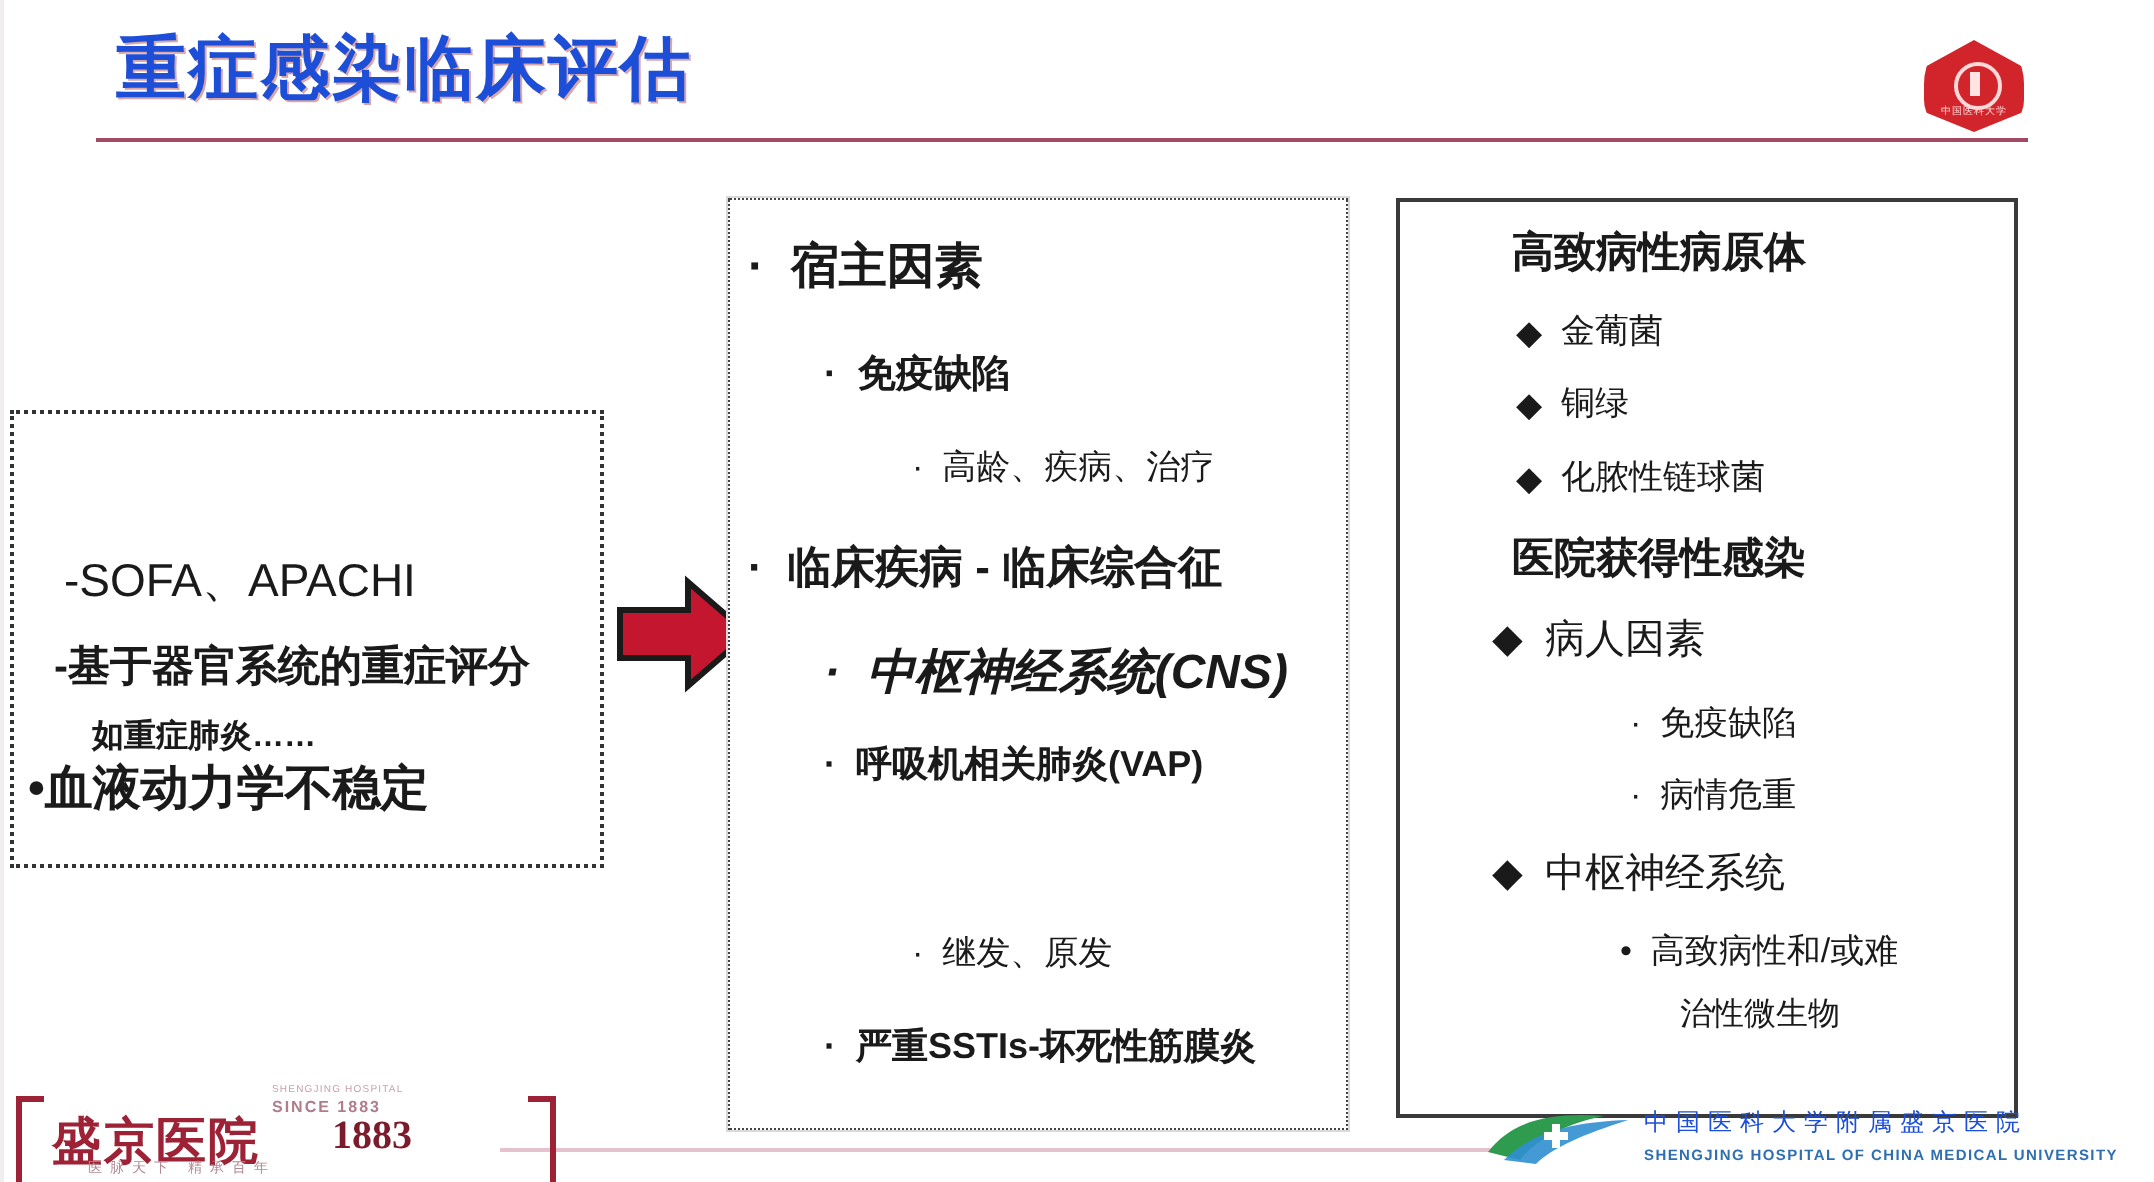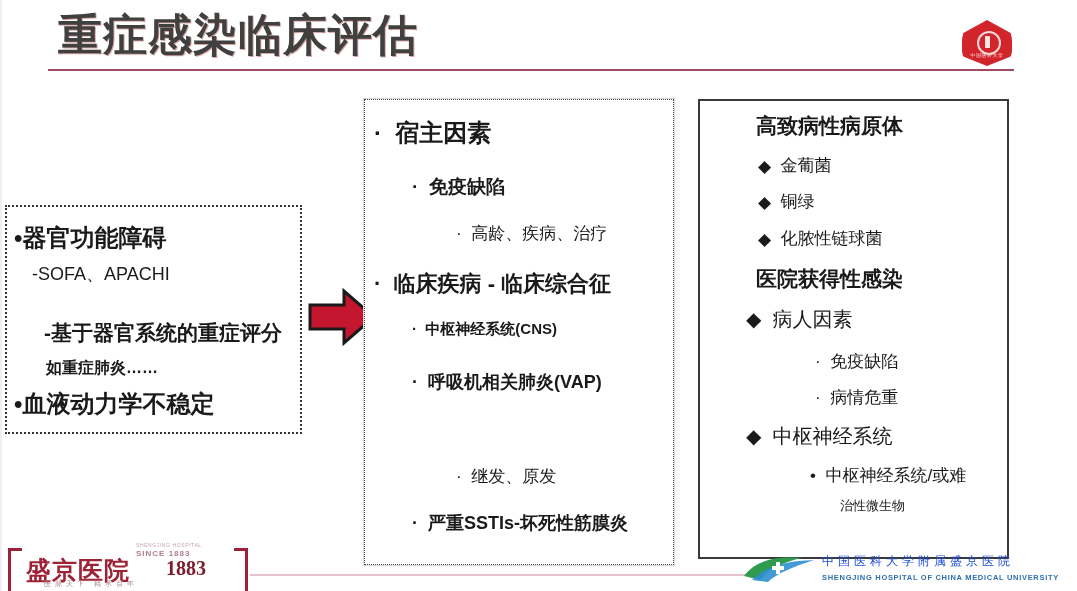--- a/index.html
+++ b/index.html
@@ -15,23 +15,23 @@
 
   
   .left-edge-rule{
     position:absolute;left:0;top:0;width:2px;height:591px;
     background:#f2eef0;
   }
 
   
   .slide-title{
     position:absolute;left:58px;top:9px;
-    font-size:44px;line-height:52px;
+    font-size:35px;line-height:52px;
     font-weight:bold;
-    color:#404040;
+    color:#1d4ed8;
     letter-spacing:1px;
     text-shadow:1px 1px 0 rgba(150,0,0,.35);
     white-space:nowrap;
   }
   .title-rule{
     position:absolute;left:48px;top:69px;
     width:966px;height:2px;
     background:#a24a64;
   }
 
@@ -80,58 +80,58 @@
   .arrow{
     position:absolute;left:308px;top:287px;width:68px;height:60px;
   }
   .arrow svg{display:block;}
 
   
   .ln{position:absolute;white-space:nowrap;color:#1a1a1a;}
 
   
   .l1{left:14px;top:222px;font-size:24px;font-weight:bold;}
-  .l2{left:32px;top:262px;font-size:18px;}
-  .l3{left:44px;top:319px;font-size:21px;font-weight:bold;}
+  .l2{left:32px;top:275px;font-size:23px;}
+  .l3{left:27px;top:319px;font-size:21px;font-weight:bold;}
   .l4{left:46px;top:358px;font-size:16px;font-weight:bold;}
-  .l5{left:14px;top:388px;font-size:24px;font-weight:bold;}
+  .l5{left:14px;top:378px;font-size:24px;font-weight:bold;}
 
   
   .m-h1{left:374px;top:117px;font-size:24px;font-weight:bold;}
   .m-a1{left:412px;top:174px;font-size:19px;font-weight:bold;}
   .m-a2{left:456px;top:222px;font-size:17px;}
   .m-h2{left:374px;top:269px;font-size:22px;font-weight:bold;}
-  .m-b1{left:412px;top:320px;font-size:15px;font-weight:bold;}
+  .m-b1{left:412px;top:320px;font-size:24px;font-weight:bold;font-style:italic;}
   .m-b2{left:412px;top:370px;font-size:18px;font-weight:bold;}
   .m-b3{left:412px;top:420px;font-size:18px;font-weight:bold;}
   .m-b4{left:456px;top:465px;font-size:17px;}
   .m-b5{left:412px;top:511px;font-size:18px;font-weight:bold;}
 
   
   .r-h1{left:756px;top:112px;font-size:21px;font-weight:bold;}
   .r-a1{left:758px;top:154px;font-size:17px;}
   .r-a2{left:758px;top:190px;font-size:17px;}
   .r-a3{left:758px;top:227px;font-size:17px;}
   .r-h2{left:756px;top:265px;font-size:21px;font-weight:bold;}
   .r-b1{left:746px;top:306px;font-size:20px;}
   .r-b2{left:815px;top:350px;font-size:17px;}
   .r-b3{left:815px;top:386px;font-size:17px;}
   .r-b4{left:746px;top:423px;font-size:20px;}
   .r-b5{left:810px;top:464px;font-size:17px;}
-  .r-b6{left:840px;top:497px;font-size:13px;}
+  .r-b6{left:840px;top:497px;font-size:16px;}
 
   .bullet-dot{display:inline-block;vertical-align:middle;}
 
   
   .footer-rule{
     position:absolute;left:250px;top:574px;width:510px;height:2px;
     background:#e6c2cf;
   }
   .logo-left{
-    position:absolute;left:8px;top:548px;width:240px;height:40px;
+    position:absolute;left:8px;top:548px;width:270px;height:40px;
   }
   .logo-left .bracket-l,.logo-left .bracket-r{
     position:absolute;top:0;width:11px;height:40px;
     border:3px solid #9d2235;
   }
   .logo-left .bracket-l{left:0;border-right:none;}
   .logo-left .bracket-r{right:0;border-left:none;}
   .logo-left .since{
     position:absolute;left:128px;top:1px;
     font-size:8px;font-weight:bold;color:#b07d8a;letter-spacing:1px;
@@ -179,23 +179,20 @@
   <div class="title-rule"></div>
 
   <div class="emblem">
     <div class="shield"></div>
     <div class="ring"></div>
     <div class="etxt">中国医科大学</div>
   </div>
 
   <div class="panel panel-left"></div>
 
-  <div class="ln l1">
-    <span>•</span><span>器官功能障碍</span>
-  </div>
   <div class="ln l2">
     <span>-</span><span>SOFA、APACHI</span>
   </div>
   <div class="ln l3">
     <span>-</span><span>基于器官系统的重症评分</span>
   </div>
   <div class="ln l4">如重症肺炎……</div>
   <div class="ln l5">
     <span>•</span><span>血液动力学不稳定</span>
   </div>
@@ -255,21 +252,21 @@
   <div class="ln r-b2">
     <span>·</span>&nbsp;&nbsp;<span>免疫缺陷</span>
   </div>
   <div class="ln r-b3">
     <span>·</span>&nbsp;&nbsp;<span>病情危重</span>
   </div>
   <div class="ln r-b4">
     <span>◆</span>&nbsp;&nbsp;<span>中枢神经系统</span>
   </div>
   <div class="ln r-b5">
-    <span>•</span>&nbsp;&nbsp;<span>中枢神经系统/或难</span>
+    <span>•</span>&nbsp;&nbsp;<span>高致病性和/或难</span>
   </div>
   <div class="ln r-b6">治性微生物</div>
 
   <div class="footer-rule"></div>
 
   <div class="logo-left">
     <div class="bracket-l"></div>
     <div class="bracket-r"></div>
     <div class="since2">SHENGJING HOSPITAL</div>
     <div class="since">SINCE 1883</div>

